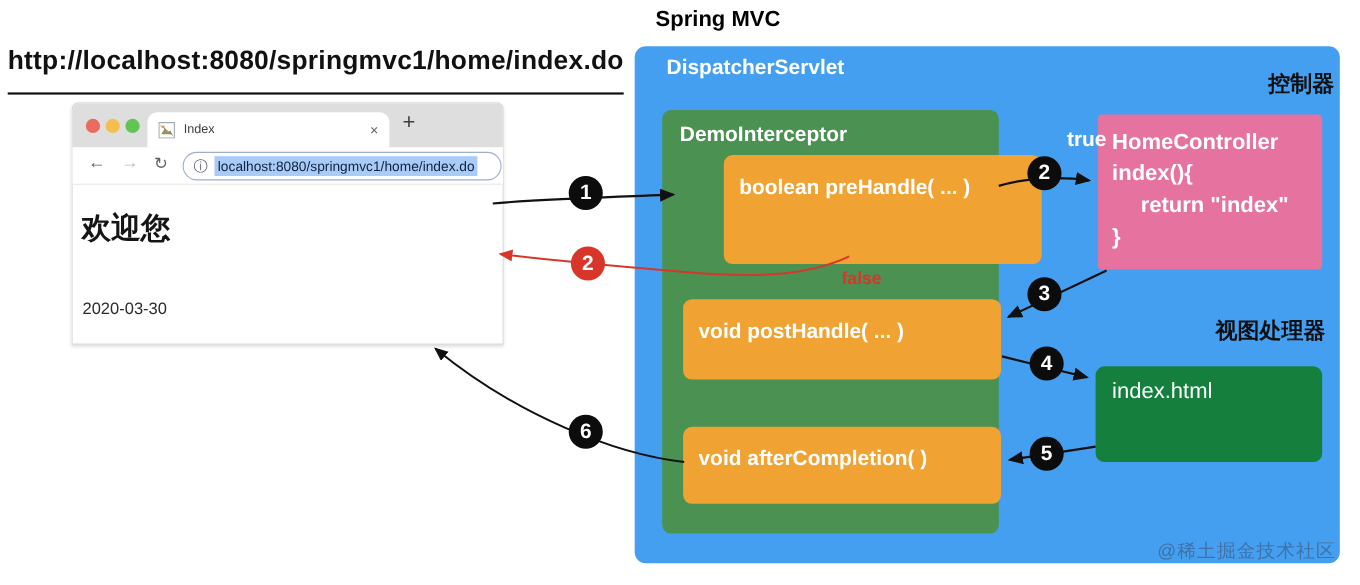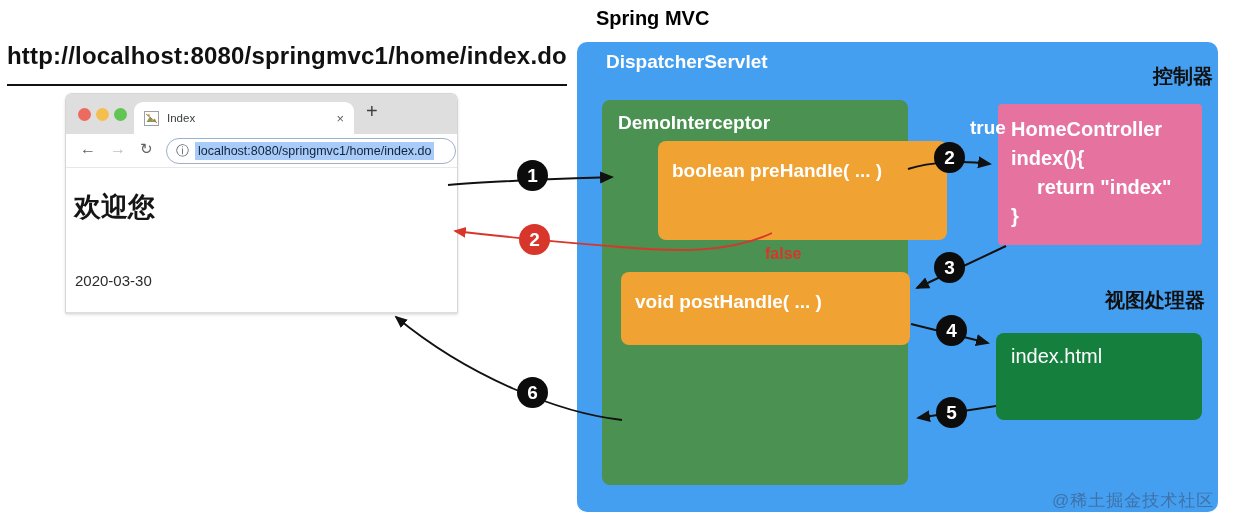--- a/index.html
+++ b/index.html
@@ -126,20 +126,21 @@
   <div class="bluebox"></div>
   <div class="ds-label">DispatcherServlet</div>
   <div class="cap cap-controller">控制器</div>
   <div class="cap cap-view">视图处理器</div>
 
   <div class="greenbox"></div>
   <div class="di-label">DemoInterceptor</div>
 
   <div class="method m-pre">boolean preHandle( ... )</div>
   <div class="method m-post">void postHandle( ... )</div>
+  <div class="method m-after">void afterCompletion( )</div>
 
   <div class="pinkbox">
     <div>HomeController</div>
     <div>index(){</div>
     <div class="indent">return "index"</div>
     <div>}</div>
   </div>
 
   <div class="purplebox">index.html</div>
 

